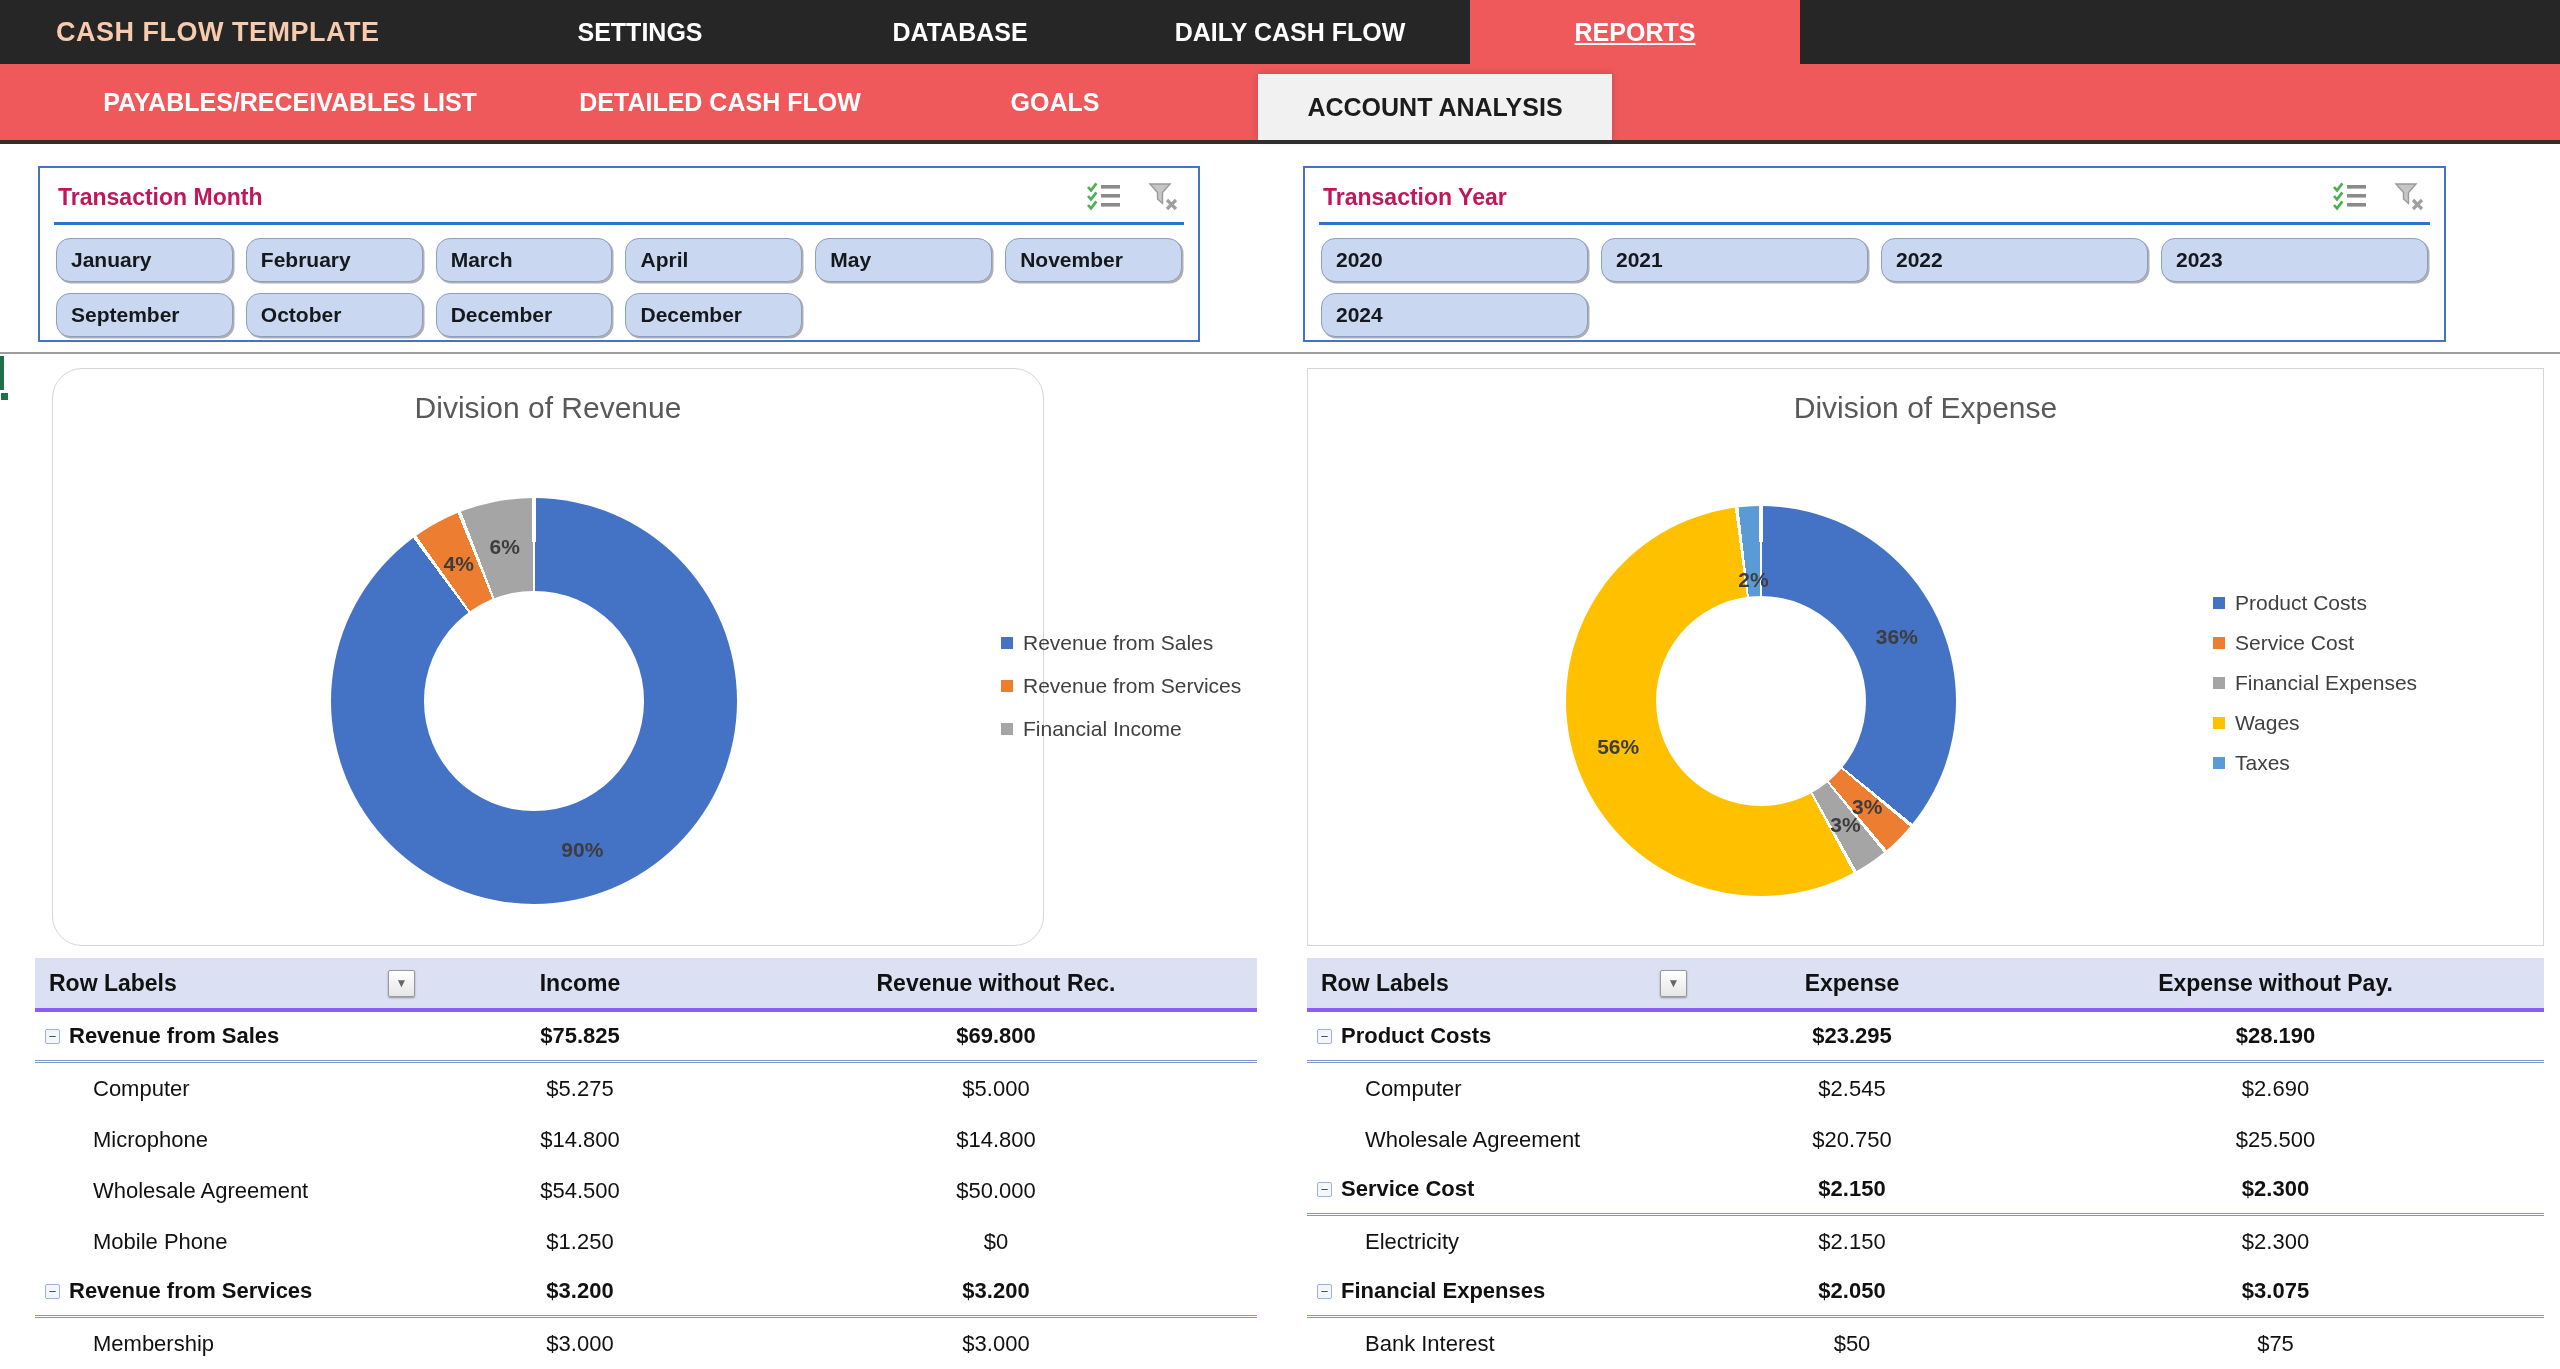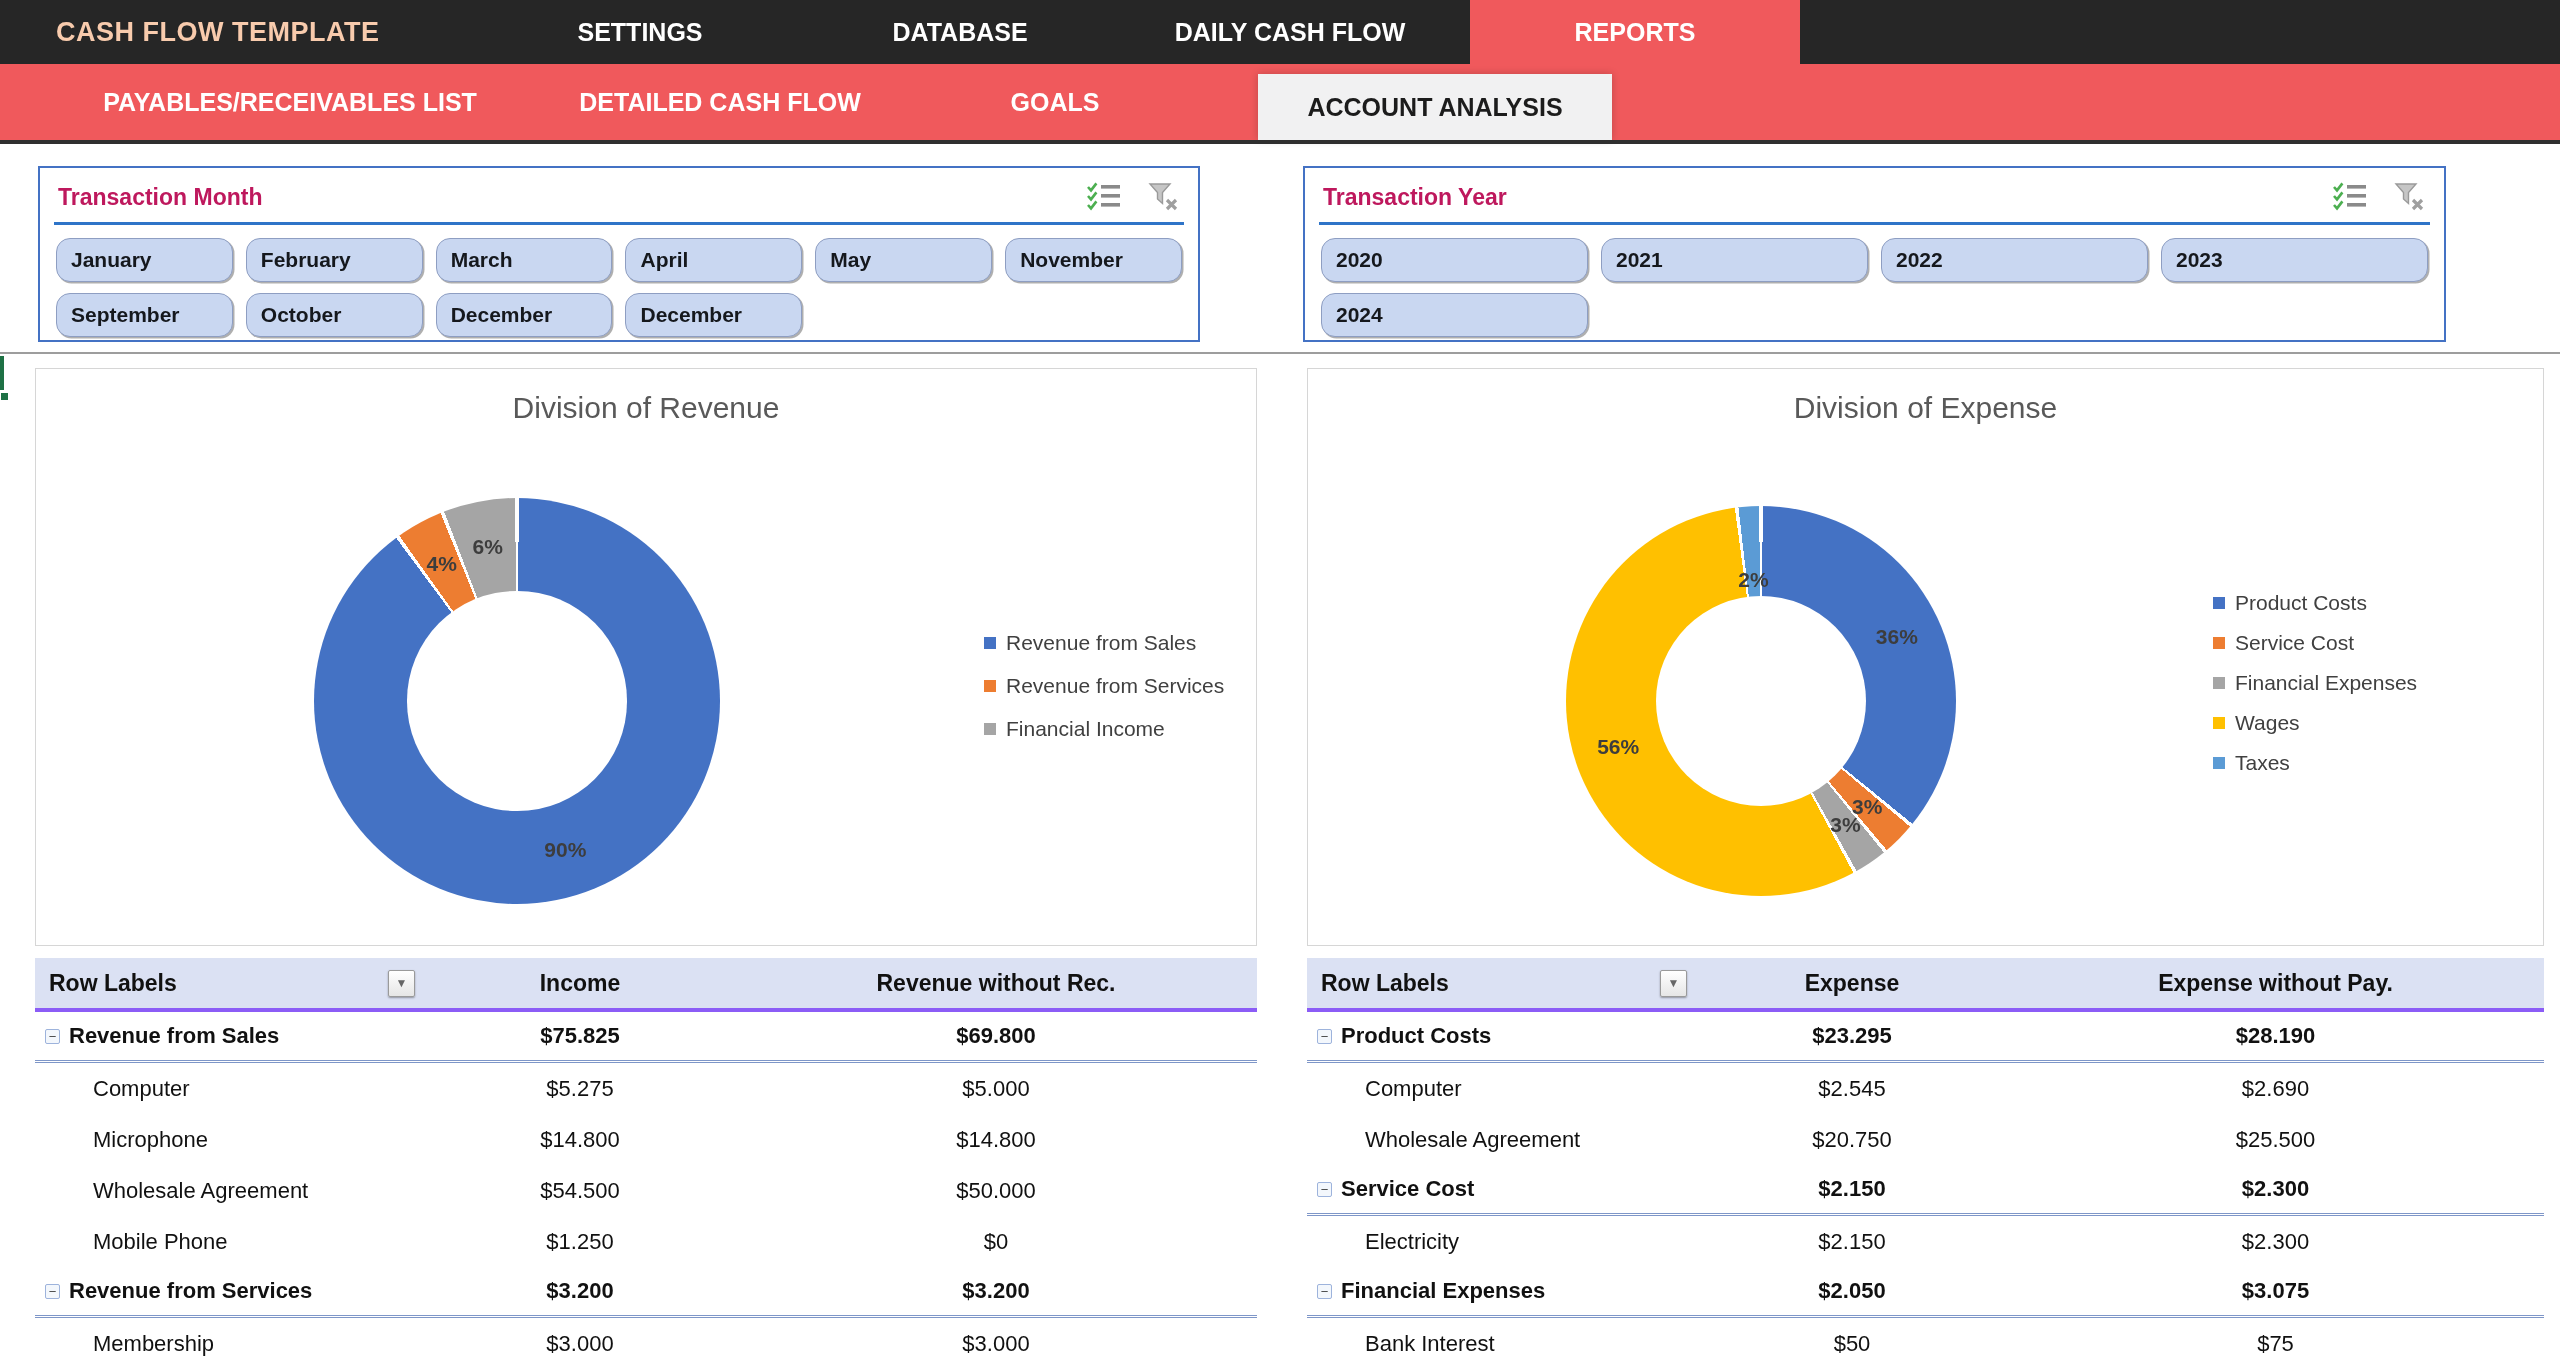--- a/index.html
+++ b/index.html
@@ -5,21 +5,21 @@
   html,body{margin:0;padding:0;}
   body{font-family:"Liberation Sans",sans-serif;-webkit-font-smoothing:antialiased;}
   .page{position:relative;width:2560px;height:1369px;overflow:hidden;background:#ffffff;}
 
   
   .topbar{position:absolute;left:0;top:0;width:2560px;height:64px;background:#262626;display:flex;align-items:stretch;}
   .brand{width:470px;display:flex;align-items:center;padding-left:56px;box-sizing:border-box;
          color:#F8CBAD;font-weight:bold;font-size:27px;letter-spacing:.5px;}
   .toptab{display:flex;align-items:center;justify-content:center;color:#ffffff;font-weight:bold;font-size:25px;cursor:pointer;}
   .toptab.w340{width:340px}.toptab.w300{width:300px}.toptab.w360{width:360px}
-  .toptab.active{width:330px;background:#F0595C;}
+  .toptab.active{width:330px;background:#F0595C;text-decoration:underline;}
   .topfill{flex:1;}
 
   .redbar{position:absolute;left:0;top:64px;width:2560px;height:76px;background:#F0595C;display:flex;align-items:stretch;}
   .subtab{display:flex;align-items:center;justify-content:center;color:#ffffff;font-weight:bold;font-size:25px;cursor:pointer;}
   .sp60{width:60px}.sp68{width:68px}
   .subtab.w400{width:400px}.subtab.w460{width:460px}.subtab.w270{width:270px}
   .subtab.active{width:354px;margin-top:10px;background:#F1F1F2;color:#1c1c1c;box-shadow:0 0 8px rgba(0,0,0,.2);}
   .navline{position:absolute;left:0;top:140px;width:2560px;height:4px;background:#2f2f2f;}
   .sheetline{position:absolute;left:0;top:352px;width:2560px;height:2px;background:#9d9d9d;}
   .cellsel{position:absolute;left:0;top:356px;width:4px;height:34px;background:#1E7145;}
@@ -36,21 +36,21 @@
   .slicer-rule{height:3px;background:#2E74C8;margin:0 14px;}
   .slicer-grid{display:grid;padding:13px 16px;gap:11px 13px;}
   .month .slicer-grid{grid-template-columns:repeat(6,1fr);}
   .year .slicer-grid{grid-template-columns:repeat(4,1fr);}
   .slicer-btn{height:44px;background:#C9D7F1;border:1px solid #8E9EC2;border-radius:14px;
       box-shadow:1.5px 1.5px 0 rgba(110,110,110,.55);font-family:inherit;font-size:21px;font-weight:600;
       color:#15181d;text-align:left;padding:0 0 0 14px;cursor:pointer;}
 
   
   .chartpanel{position:absolute;top:368px;height:578px;background:#fff;border:1px solid #D6D6D6;box-sizing:border-box;}
-  .chartpanel.left{left:35px;width:1222px;}
+  .chartpanel.left{left:52px;width:992px;border-radius:30px;}
   .chartpanel.right{left:1307px;width:1237px;}
   .chart-title{position:absolute;top:22px;left:0;width:100%;text-align:center;font-size:30px;color:#595959;}
   .donut{position:absolute;border-radius:50%;}
   .donut::after{content:"";position:absolute;left:23%;top:23%;width:54%;height:54%;background:#fff;border-radius:50%;z-index:1;}
   .donut-label{position:absolute;transform:translate(-50%,-50%);font-size:21px;font-weight:600;color:#3d3d3d;z-index:2;white-space:nowrap;}
   .chartpanel.left .donut{left:278px;top:129px;width:406px;height:406px;}
   .chartpanel.right .donut{left:258px;top:137px;width:390px;height:390px;}
   .legend{position:absolute;display:flex;flex-direction:column;}
   .chartpanel.left .legend{left:948px;top:262px;gap:19px;}
   .chartpanel.right .legend{left:905px;top:222px;gap:16px;}

